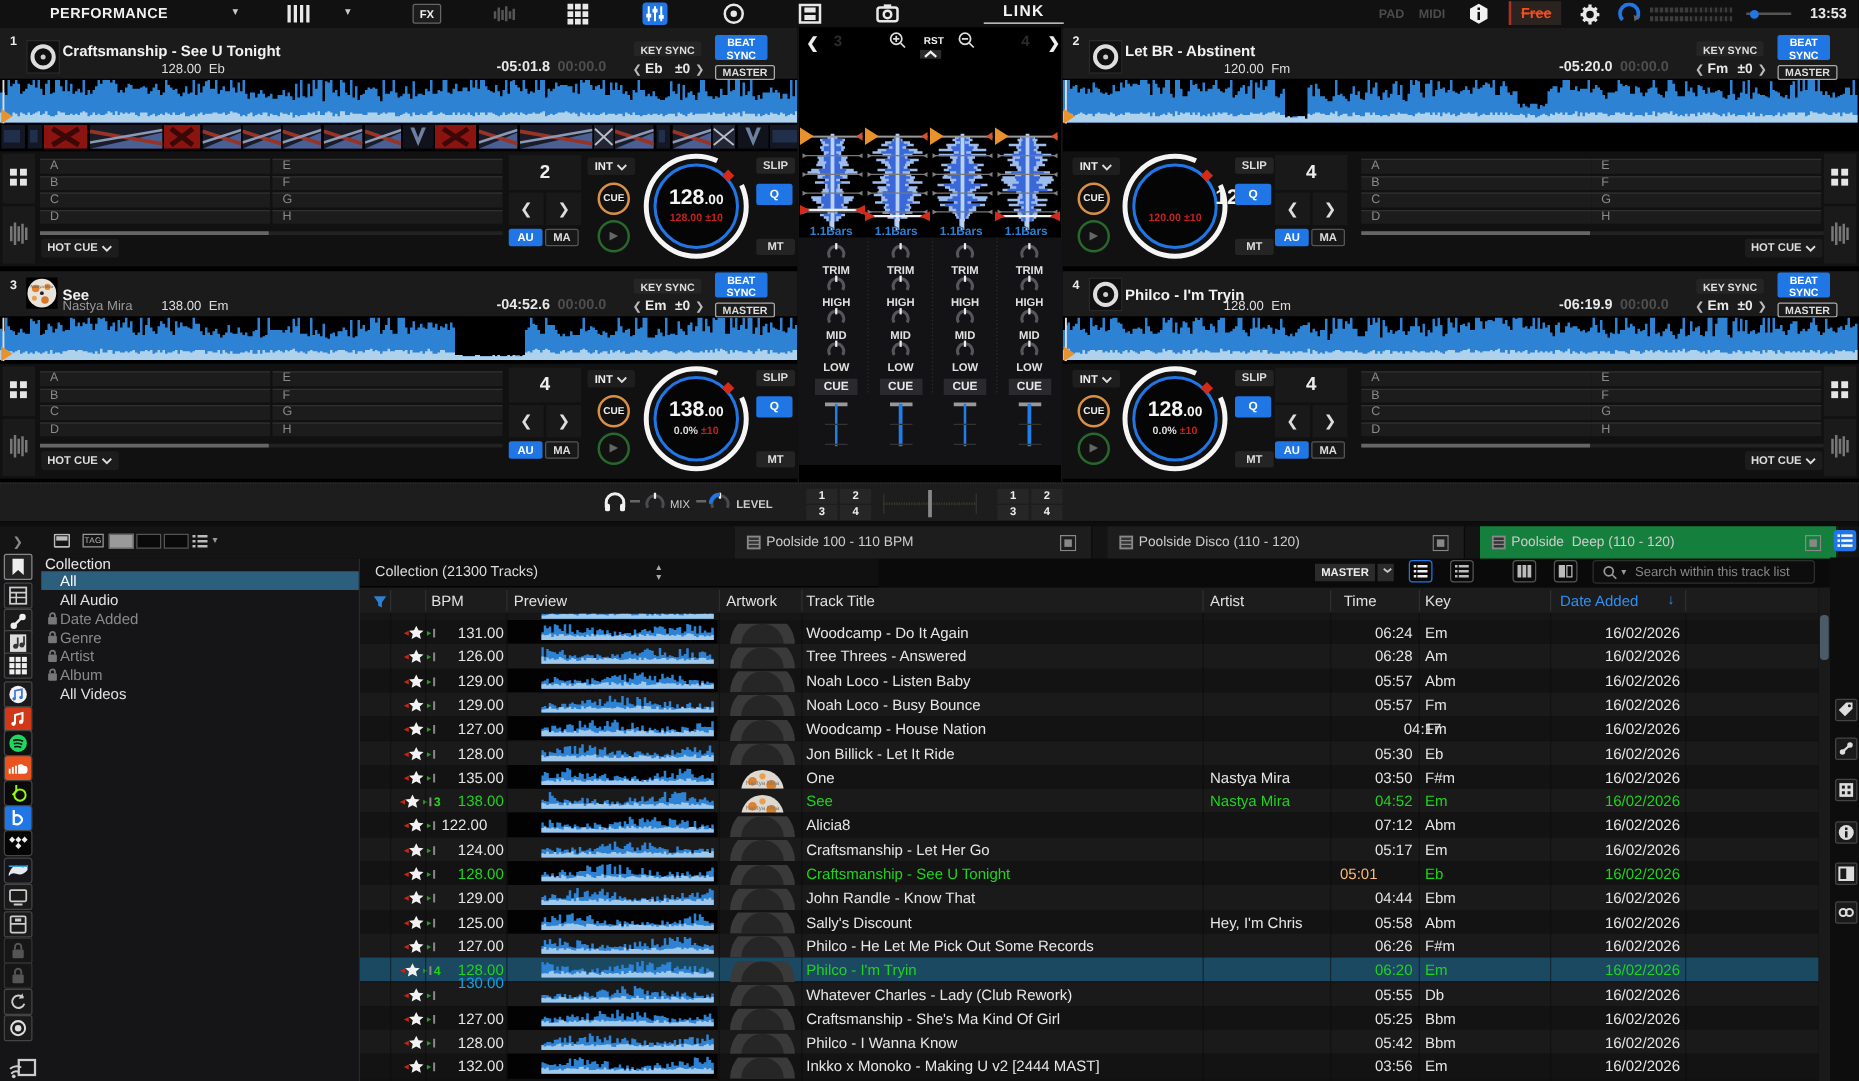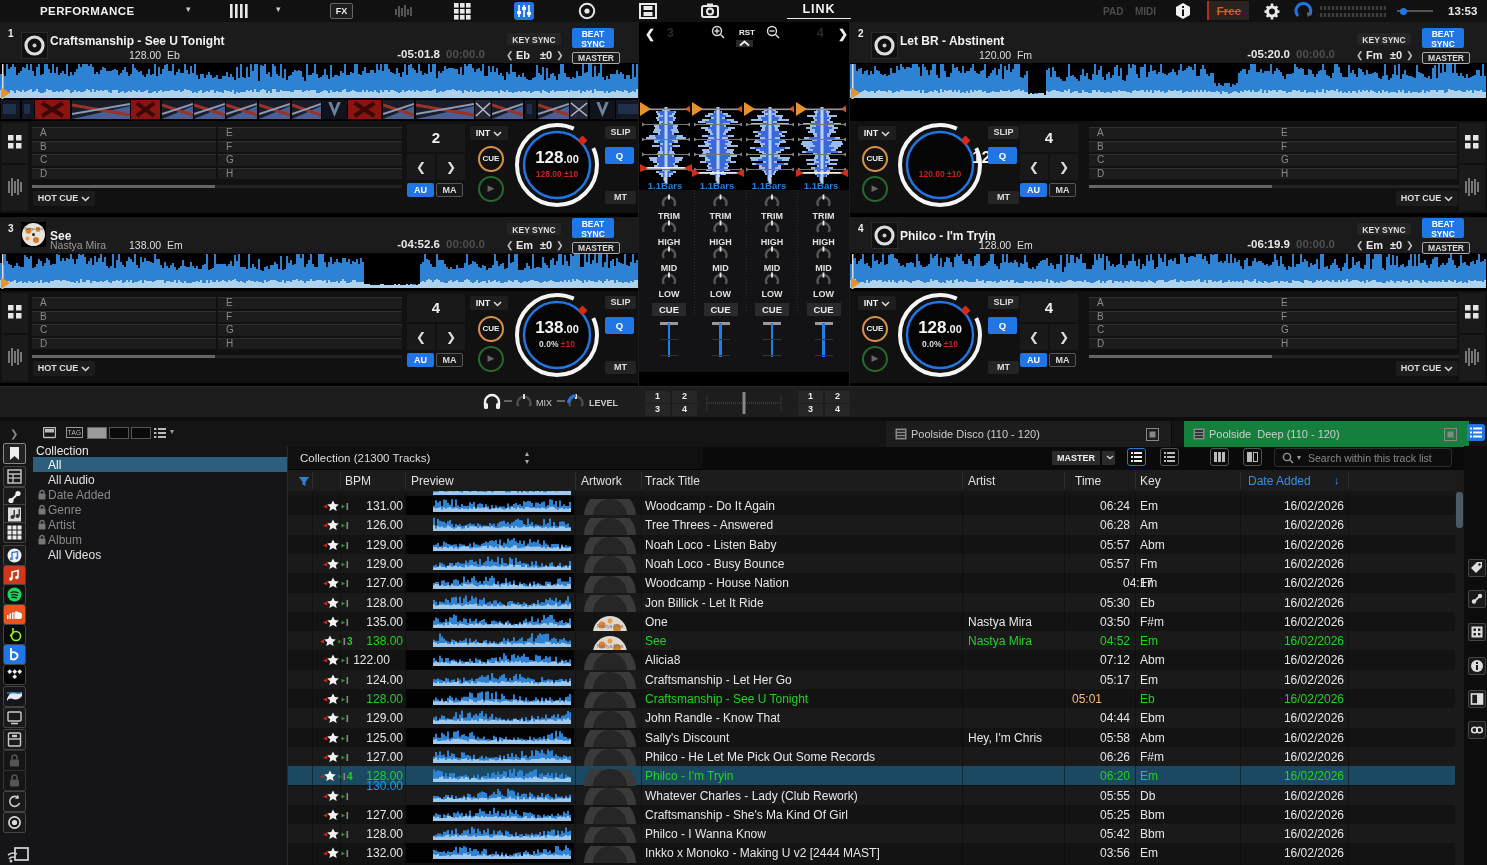--- a/index.html
+++ b/index.html
@@ -771,20 +771,33 @@
       <g fill="#bbb">
         <rect x="1" y="2" width="2.4" height="2"></rect>
         <rect x="5" y="2" width="8" height="2"></rect>
         <rect x="1" y="6" width="2.4" height="2"></rect>
         <rect x="5" y="6" width="8" height="2"></rect>
         <rect x="1" y="10" width="2.4" height="2"></rect>
         <rect x="5" y="10" width="8" height="2"></rect>
       </g>
     </svg>
     <div class="ab" style="left:170px;top:10px;font-size:8px;color:#999">▾</div>
+    <div class="ab" style="left:588px;top:4px;width:285px;height:26px;background:#1d1d1d;border-right:1px solid #090909">
+      <svg style="position:absolute;left:9px;top:7px" width="12" height="12">
+        <rect x="0.5" y="0.5" width="11" height="11" fill="#888"></rect>
+        <rect x="2" y="2" width="8" height="2" fill="#333"></rect>
+        <rect x="2" y="5" width="8" height="2" fill="#333"></rect>
+        <rect x="2" y="8" width="8" height="2" fill="#333"></rect>
+      </svg>
+      <div style="position:absolute;left:25px;top:7px;font-size:11px;color:#ccc;white-space:nowrap">Poolside 100 - 110 BPM</div>
+      <svg style="position:absolute;right:12px;top:7px" width="13" height="13">
+        <rect x="0.5" y="0.5" width="12" height="12" fill="none" stroke="#888"></rect>
+        <rect x="3.5" y="3.5" width="6" height="6" fill="#888"></rect>
+      </svg>
+    </div>
     <div class="ab" style="left:886px;top:4px;width:285px;height:26px;background:#1d1d1d;border-right:1px solid #090909">
       <svg style="position:absolute;left:9px;top:7px" width="12" height="12">
         <rect x="0.5" y="0.5" width="11" height="11" fill="#888"></rect>
         <rect x="2" y="2" width="8" height="2" fill="#333"></rect>
         <rect x="2" y="5" width="8" height="2" fill="#333"></rect>
         <rect x="2" y="8" width="8" height="2" fill="#333"></rect>
       </svg>
       <div style="position:absolute;left:25px;top:7px;font-size:11px;color:#ccc;white-space:nowrap">Poolside Disco (110 - 120)</div>
       <svg style="position:absolute;right:12px;top:7px" width="13" height="13">
         <rect x="0.5" y="0.5" width="12" height="12" fill="none" stroke="#888"></rect>

